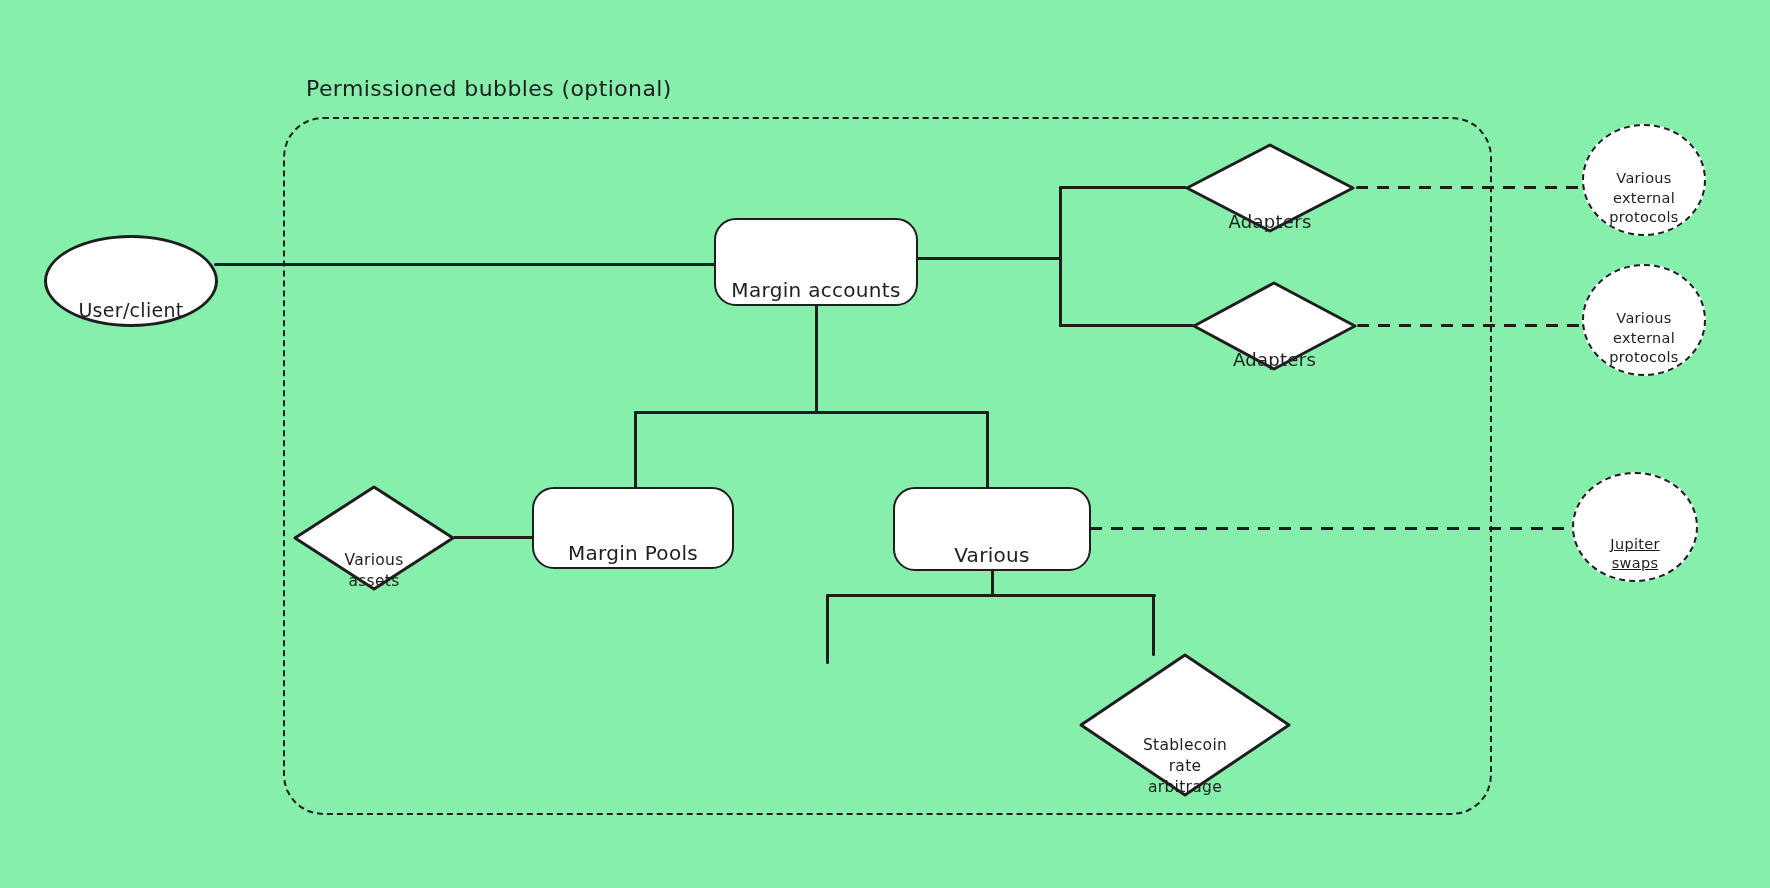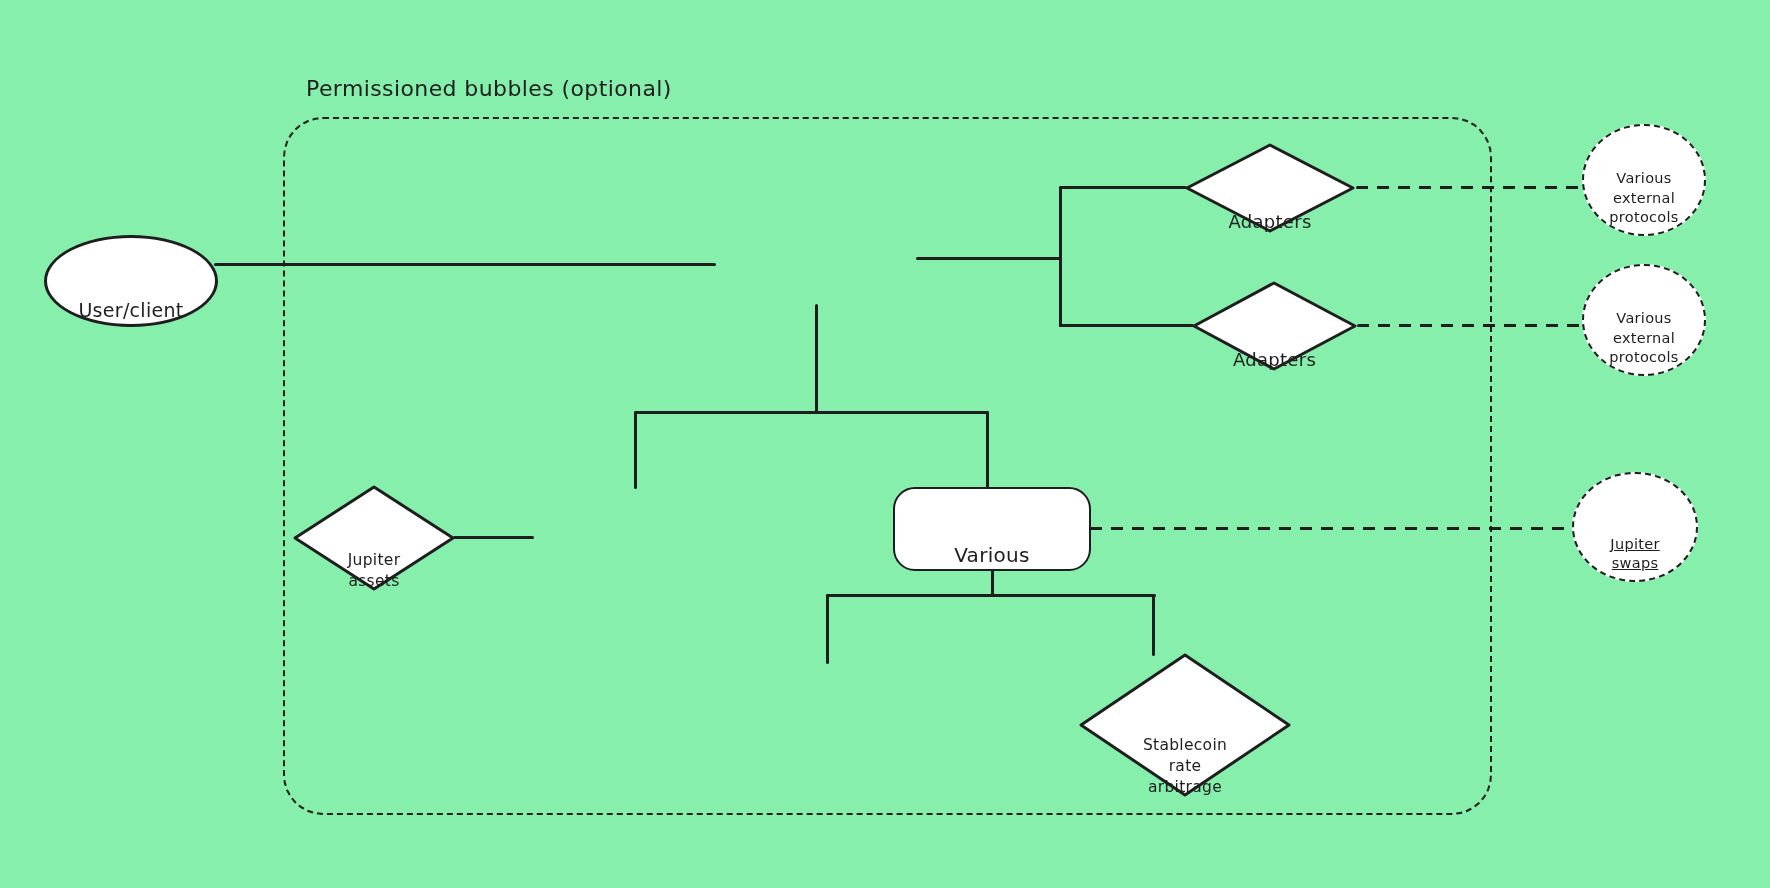--- a/index.html
+++ b/index.html
@@ -56,20 +56,23 @@
   <div class="edge-h dashed" style="left:1090px; top:527px; width:483px;"></div>
   <div class="edge-v" style="left:991px; top:569px; height:28px;"></div>
   <div class="edge-h" style="left:826px; top:594px; width:330px;"></div>
   <div class="edge-v" style="left:826px; top:594px; height:70px;"></div>
   <div class="edge-v" style="left:1152px; top:594px; height:62px;"></div>
 
   <div class="node ellipse" style="left:44px; top:235px; width:174px; height:92px;">
     <span class="lbl">User/client</span>
   </div>
 
+  <div class="node rect" style="left:714px; top:218px; width:204px; height:88px;">
+    <span class="lbl">Margin accounts</span>
+  </div>
 
   <div class="node diamond fs16" style="left:1184px; top:142px; width:172px; height:92px;">
     <svg width="172" height="92" viewBox="0 0 172 92">
       <polygon points="86,3 169,46 86,89 3,46" fill="#ffffff" stroke="#1e1e1e" stroke-width="3" stroke-linejoin="round"></polygon>
     </svg>
     <span class="lbl">Adapters</span>
   </div>
 
   <div class="node diamond fs16" style="left:1191px; top:280px; width:167px; height:92px;">
     <svg width="167" height="92" viewBox="0 0 167 92">
@@ -79,26 +82,29 @@
   </div>
 
   <div class="node dcircle" style="left:1582px; top:124px; width:124px; height:112px;">
     <span class="lbl">Various external protocols</span>
   </div>
 
   <div class="node dcircle" style="left:1582px; top:264px; width:124px; height:112px;">
     <span class="lbl">Various external protocols</span>
   </div>
 
+  <div class="node rect" style="left:532px; top:487px; width:202px; height:82px;">
+    <span class="lbl">Margin Pools</span>
+  </div>
 
   <div class="node diamond fs15" style="left:292px; top:484px; width:164px; height:108px;">
     <svg width="164" height="108" viewBox="0 0 164 108">
       <polygon points="82,3 161,54 82,105 3,54" fill="#ffffff" stroke="#1e1e1e" stroke-width="3" stroke-linejoin="round"></polygon>
     </svg>
-    <span class="lbl" style="width:90px;">Jupiter assets</span>
+    <span class="lbl" style="width:90px;">Various assets</span>
   </div>
 
   <div class="node rect" style="left:893px; top:487px; width:198px; height:84px;">
     <span class="lbl">Various</span>
   </div>
 
   <div class="node dcircle" style="left:1572px; top:472px; width:126px; height:110px;text-decoration:underline;">
     <span class="lbl" style="width:80px;">Jupiter swaps</span>
   </div>
 

